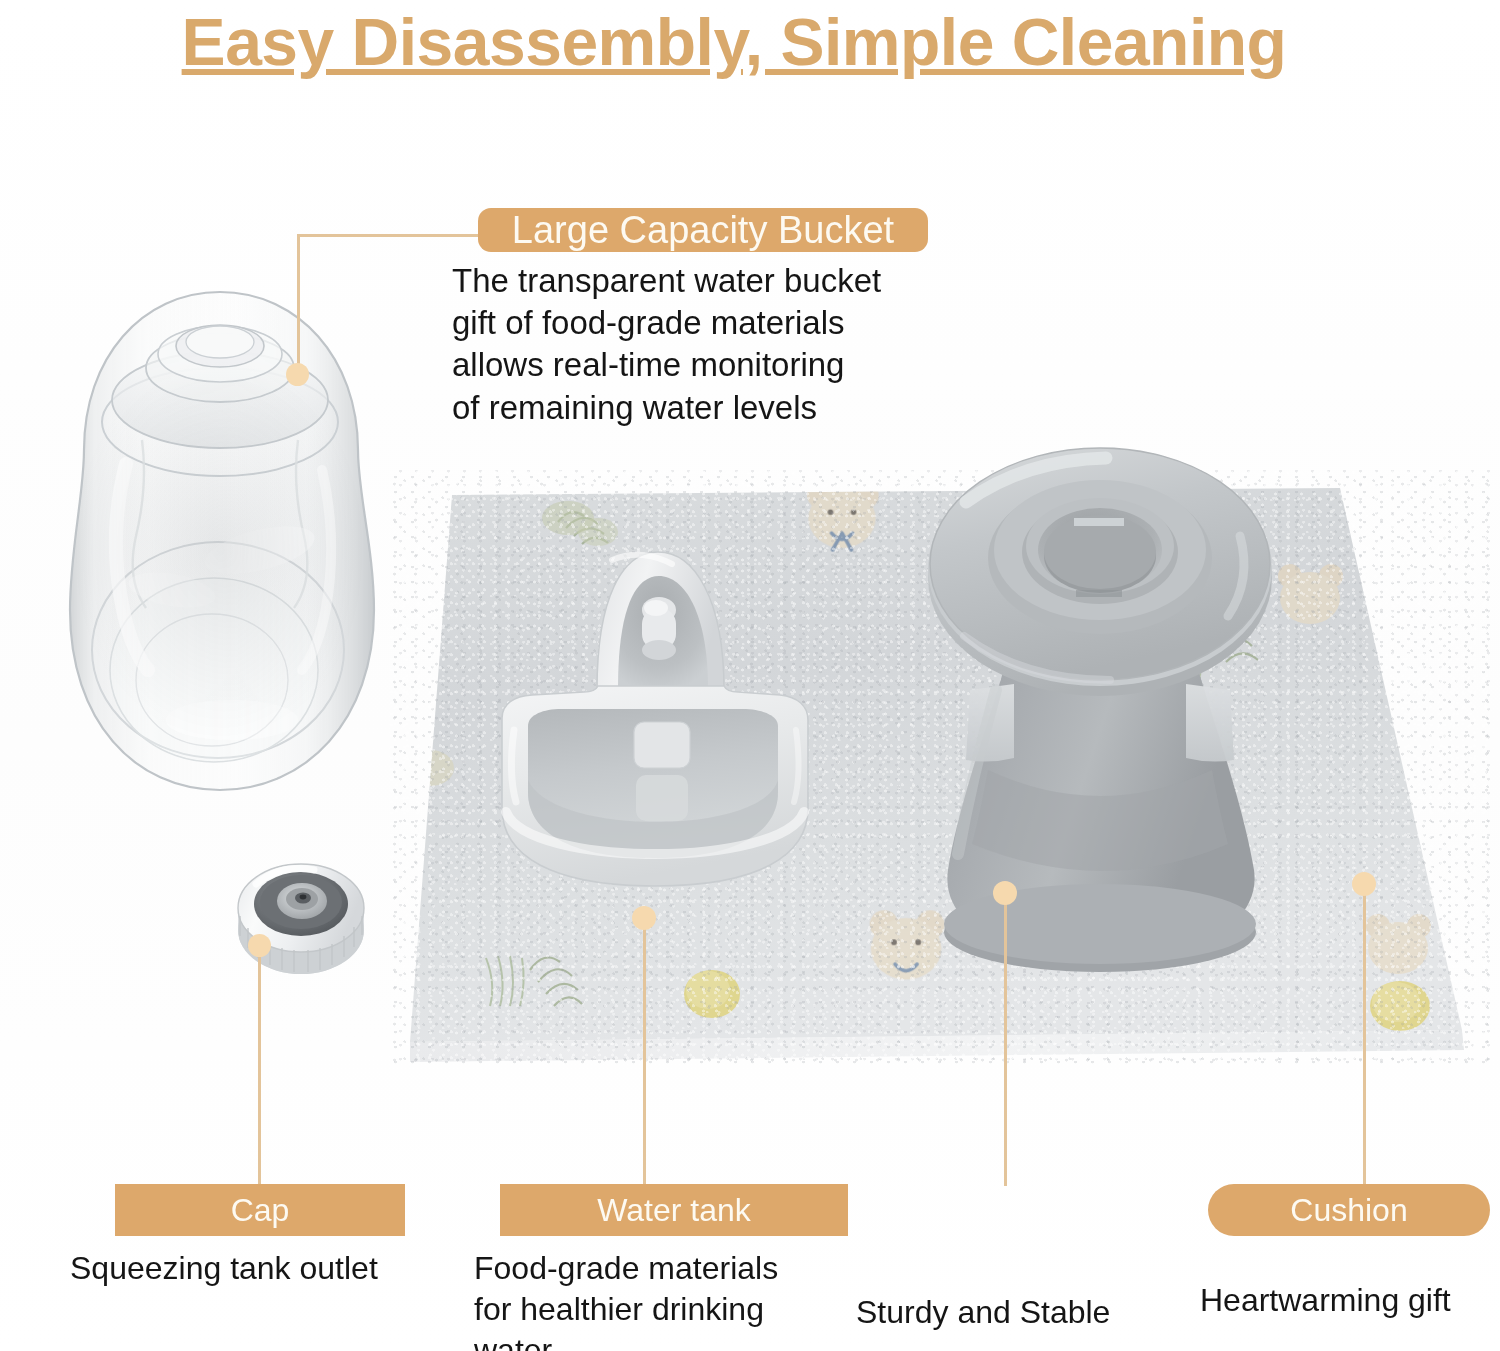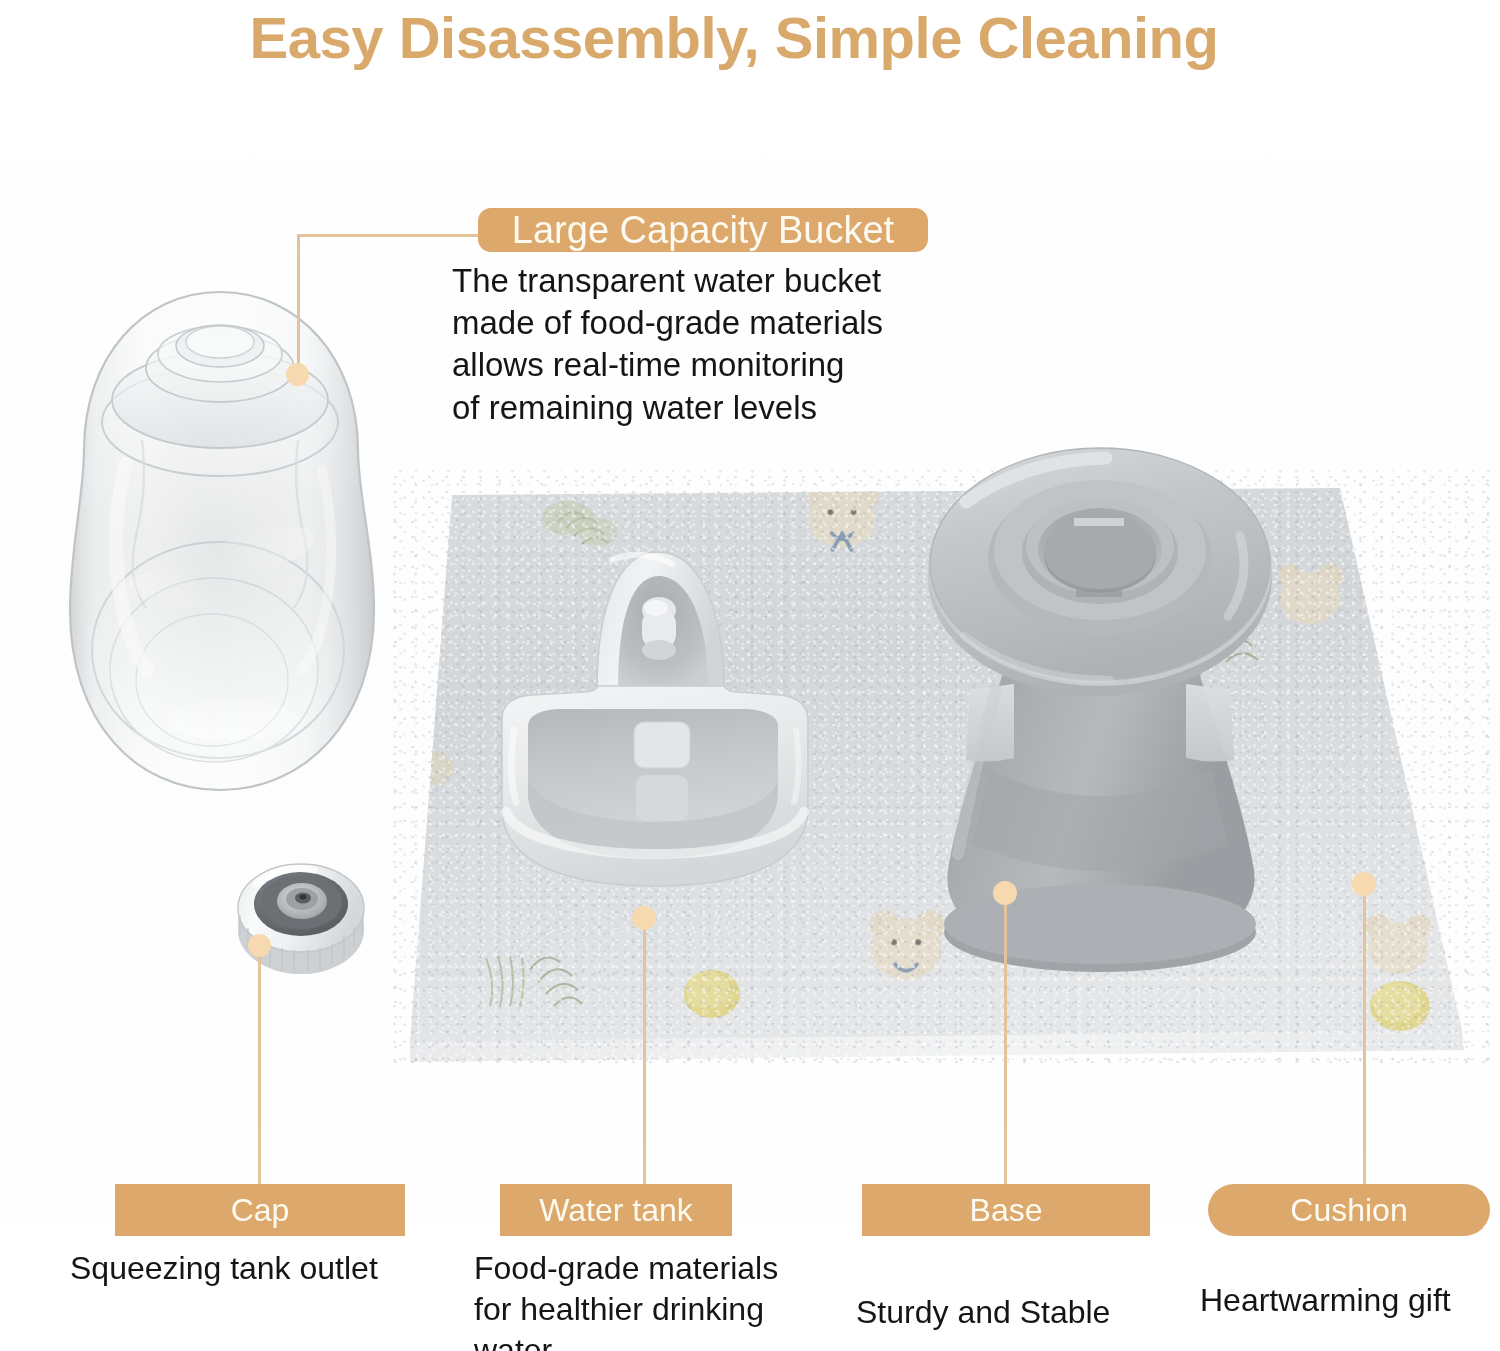--- a/index.html
+++ b/index.html
@@ -14,25 +14,26 @@
     position:absolute; left:0; top:0; width:1500px; height:1351px;
     background:linear-gradient(180deg,#ffffff 0%,#fdfdfd 55%,#ffffff 100%);
     overflow:hidden;
   }
 
   
   .headline {
     position:absolute;
     left:0; top:4px; width:1468px;
     text-align:center;
-    font-size:58px;
+    font-size:66px;
     font-weight:bold;
     letter-spacing:-0.5px;
     color:#D9A96C;
     white-space:nowrap;
+    text-decoration:underline;
   }
 
   
   .banner {
     position:absolute;
     background:#DDA86B;
     color:#FDFAF2;
     text-align:center;
     white-space:nowrap;
     line-height:1;
@@ -426,38 +427,37 @@
   <div class="lineV" style="left:1004px; top:893px; height:293px;"></div>
   <div class="dot" style="left:993px; top:881px; width:24px; height:24px;"></div>
 
   <div class="lineV" style="left:1363px; top:884px; height:302px;"></div>
   <div class="dot" style="left:1352px; top:872px; width:24px; height:24px;"></div>
 
   <div class="banner big" style="left:478px; top:208px; width:450px; height:44px;border-radius:13px;">Large Capacity Bucket</div>
 
   <div class="desc top" style="left:452px; top:260px; width:506px;">
     <div>The transparent water bucket</div>
-    <div>made of food-grade materials</div>
+    <div>gift of food-grade materials</div>
     <div>allows real-time monitoring</div>
     <div>of remaining water levels</div>
   </div>
 
   <div class="banner small" style="left:115px; top:1184px; width:290px; height:52px;">Cap</div>
   <div class="desc bot" style="left:70px; top:1248px; width:380px;">
     <div>Squeezing tank outlet</div>
   </div>
 
-  <div class="banner small" style="left:500px; top:1184px; width:232px; height:52px;">Water tank</div>
+  <div class="banner small" style="left:500px; top:1184px; width:348px; height:52px;">Water tank</div>
   <div class="desc bot" style="left:474px; top:1248px; width:340px;">
     <div>Food-grade materials</div>
     <div>for healthier drinking</div>
     <div>water</div>
   </div>
 
-  <div class="banner small" style="left:862px; top:1184px; width:288px; height:52px;">Base</div>
   <div class="desc bot" style="left:856px; top:1248px; width:300px;margin-top:44px;">
     <div>Sturdy and Stable</div>
   </div>
 
   <div class="banner small" style="left:1208px; top:1184px; width:282px; height:52px;border-radius:26px;">Cushion</div>
   <div class="desc bot" style="left:1200px; top:1248px; width:300px;margin-top:32px;">
     <div>Heartwarming gift</div>
   </div>
 
 </div>

